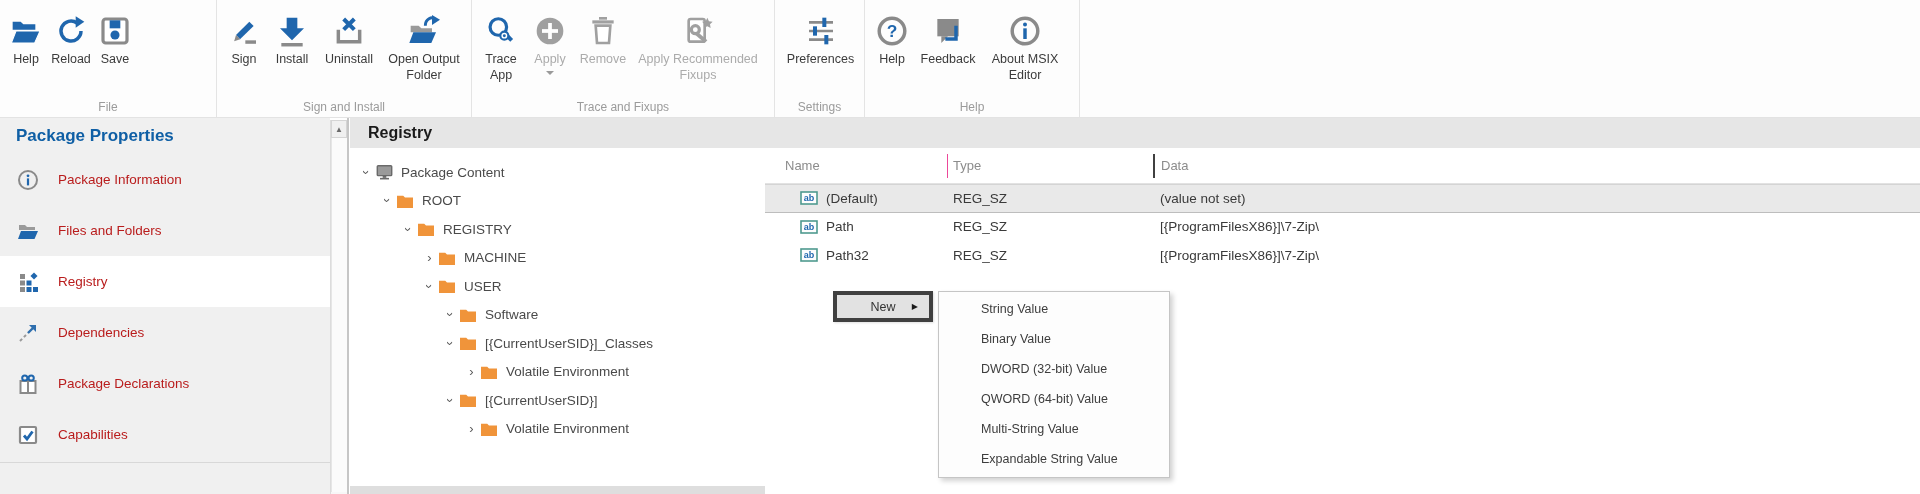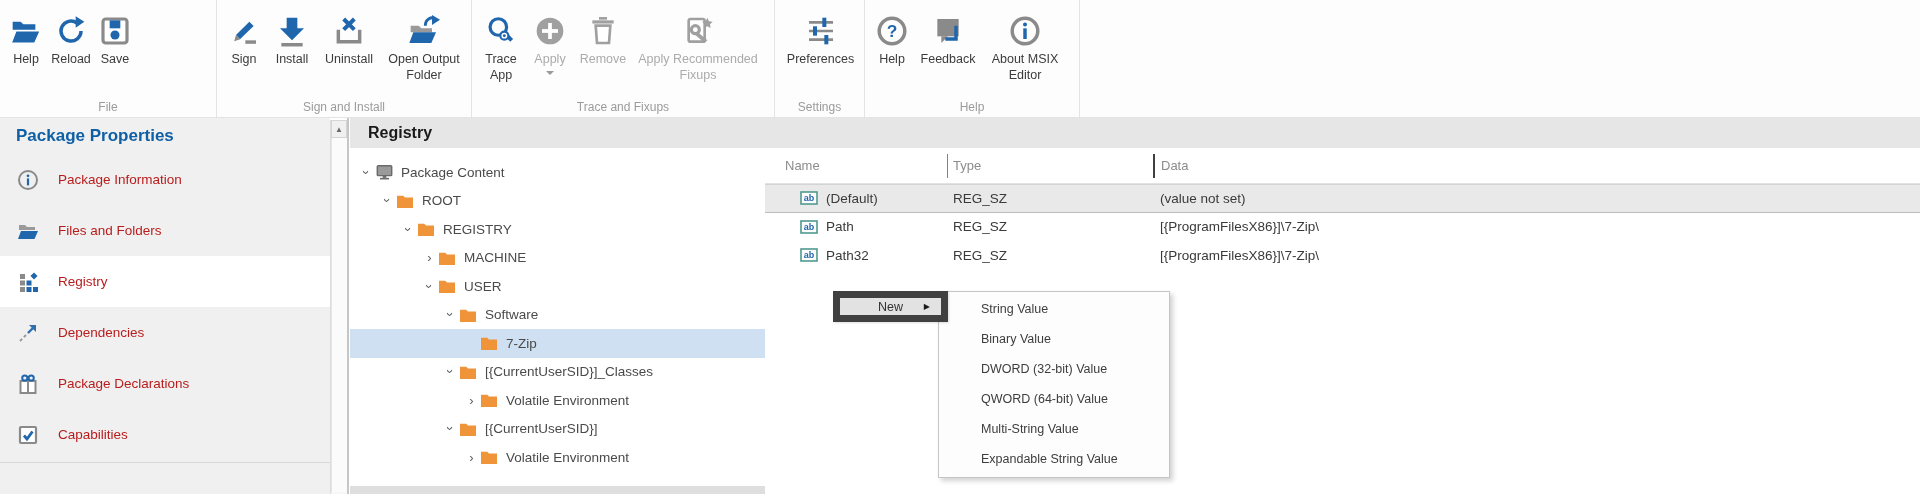--- a/index.html
+++ b/index.html
@@ -53,21 +53,21 @@
   .vh-type { width:206px; padding-left:5px; border-left:1px solid #ec4899; height:24px; display:flex; align-items:center; }
   .vh-data { flex:1; padding-left:6px; border-left:2px solid #404040; height:24px; display:flex; align-items:center; }
   .vrow { display:flex; height:28.5px; align-items:center; font-size:13.5px; color:#3a3a3a; }
   .vrow.selected { background:#e9e9e9; border-top:1px solid #d4d4d4; border-bottom:1px solid #bdbdbd; }
   .vc-name { width:182px; padding-left:35px; display:flex; align-items:center; }
   .vc-name svg { margin-right:8px; flex:0 0 auto; }
   .vc-type { width:206px; padding-left:6px; }
   .vc-data { flex:1; padding-left:7px; }
 
   
-  .ctx-new { position:absolute; left:833px; top:291px; width:115px; height:31px; background:#e2e2e2; border:7px solid #404040; display:flex; align-items:center; justify-content:center; font-size:12.5px; color:#333; box-shadow:1px 1px 2px rgba(0,0,0,.12); z-index:5; }
+  .ctx-new { position:absolute; left:833px; top:291px; width:100px; height:31px; background:#e2e2e2; border:4px solid #404040; display:flex; align-items:center; justify-content:center; font-size:12.5px; color:#333; box-shadow:1px 1px 2px rgba(0,0,0,.12); z-index:5; }
   .ctx-new .marrow { position:absolute; right:11px; font-size:8px; color:#1a1a1a; }
   .ctx-submenu { position:absolute; left:938px; top:291px; width:232px; height:187px; background:#fdfdfd; border:1px solid #c5c5c5; box-shadow:3px 3px 5px rgba(0,0,0,.18); z-index:4; padding-top:2px; }
   .ctx-item { height:30px; display:flex; align-items:center; padding-left:42px; font-size:12.5px; color:#3d3d3d; cursor:default; }
 
   .bottom-strip { position:absolute; left:0; top:486px; width:330px; height:8px; background:#f0f0f0; }
 </style>
 </head>
 <body>
 
 <div class="app">
@@ -378,29 +378,20 @@
         <span>USER</span>
       </div>
       <div class="trow lvl4">
         <span class="tchev exp">›</span>
         <span class="ticon">
             <svg width="18" height="16" viewBox="0 0 20 18">
               <path d="M1 3h7l2 2h9v12H1z" fill="#f0943a"></path>
             </svg>
           </span>
         <span>Software</span>
-      </div>
-      <div class="trow lvl5 selected">
-        <span class="tchev"></span>
-        <span class="ticon">
-            <svg width="18" height="16" viewBox="0 0 20 18">
-              <path d="M1 3h7l2 2h9v12H1z" fill="#f0943a"></path>
-            </svg>
-          </span>
-        <span>7-Zip</span>
       </div>
       <div class="trow lvl4">
         <span class="tchev exp">›</span>
         <span class="ticon">
             <svg width="18" height="16" viewBox="0 0 20 18">
               <path d="M1 3h7l2 2h9v12H1z" fill="#f0943a"></path>
             </svg>
           </span>
         <span>[{CurrentUserSID}]_Classes</span>
       </div>

